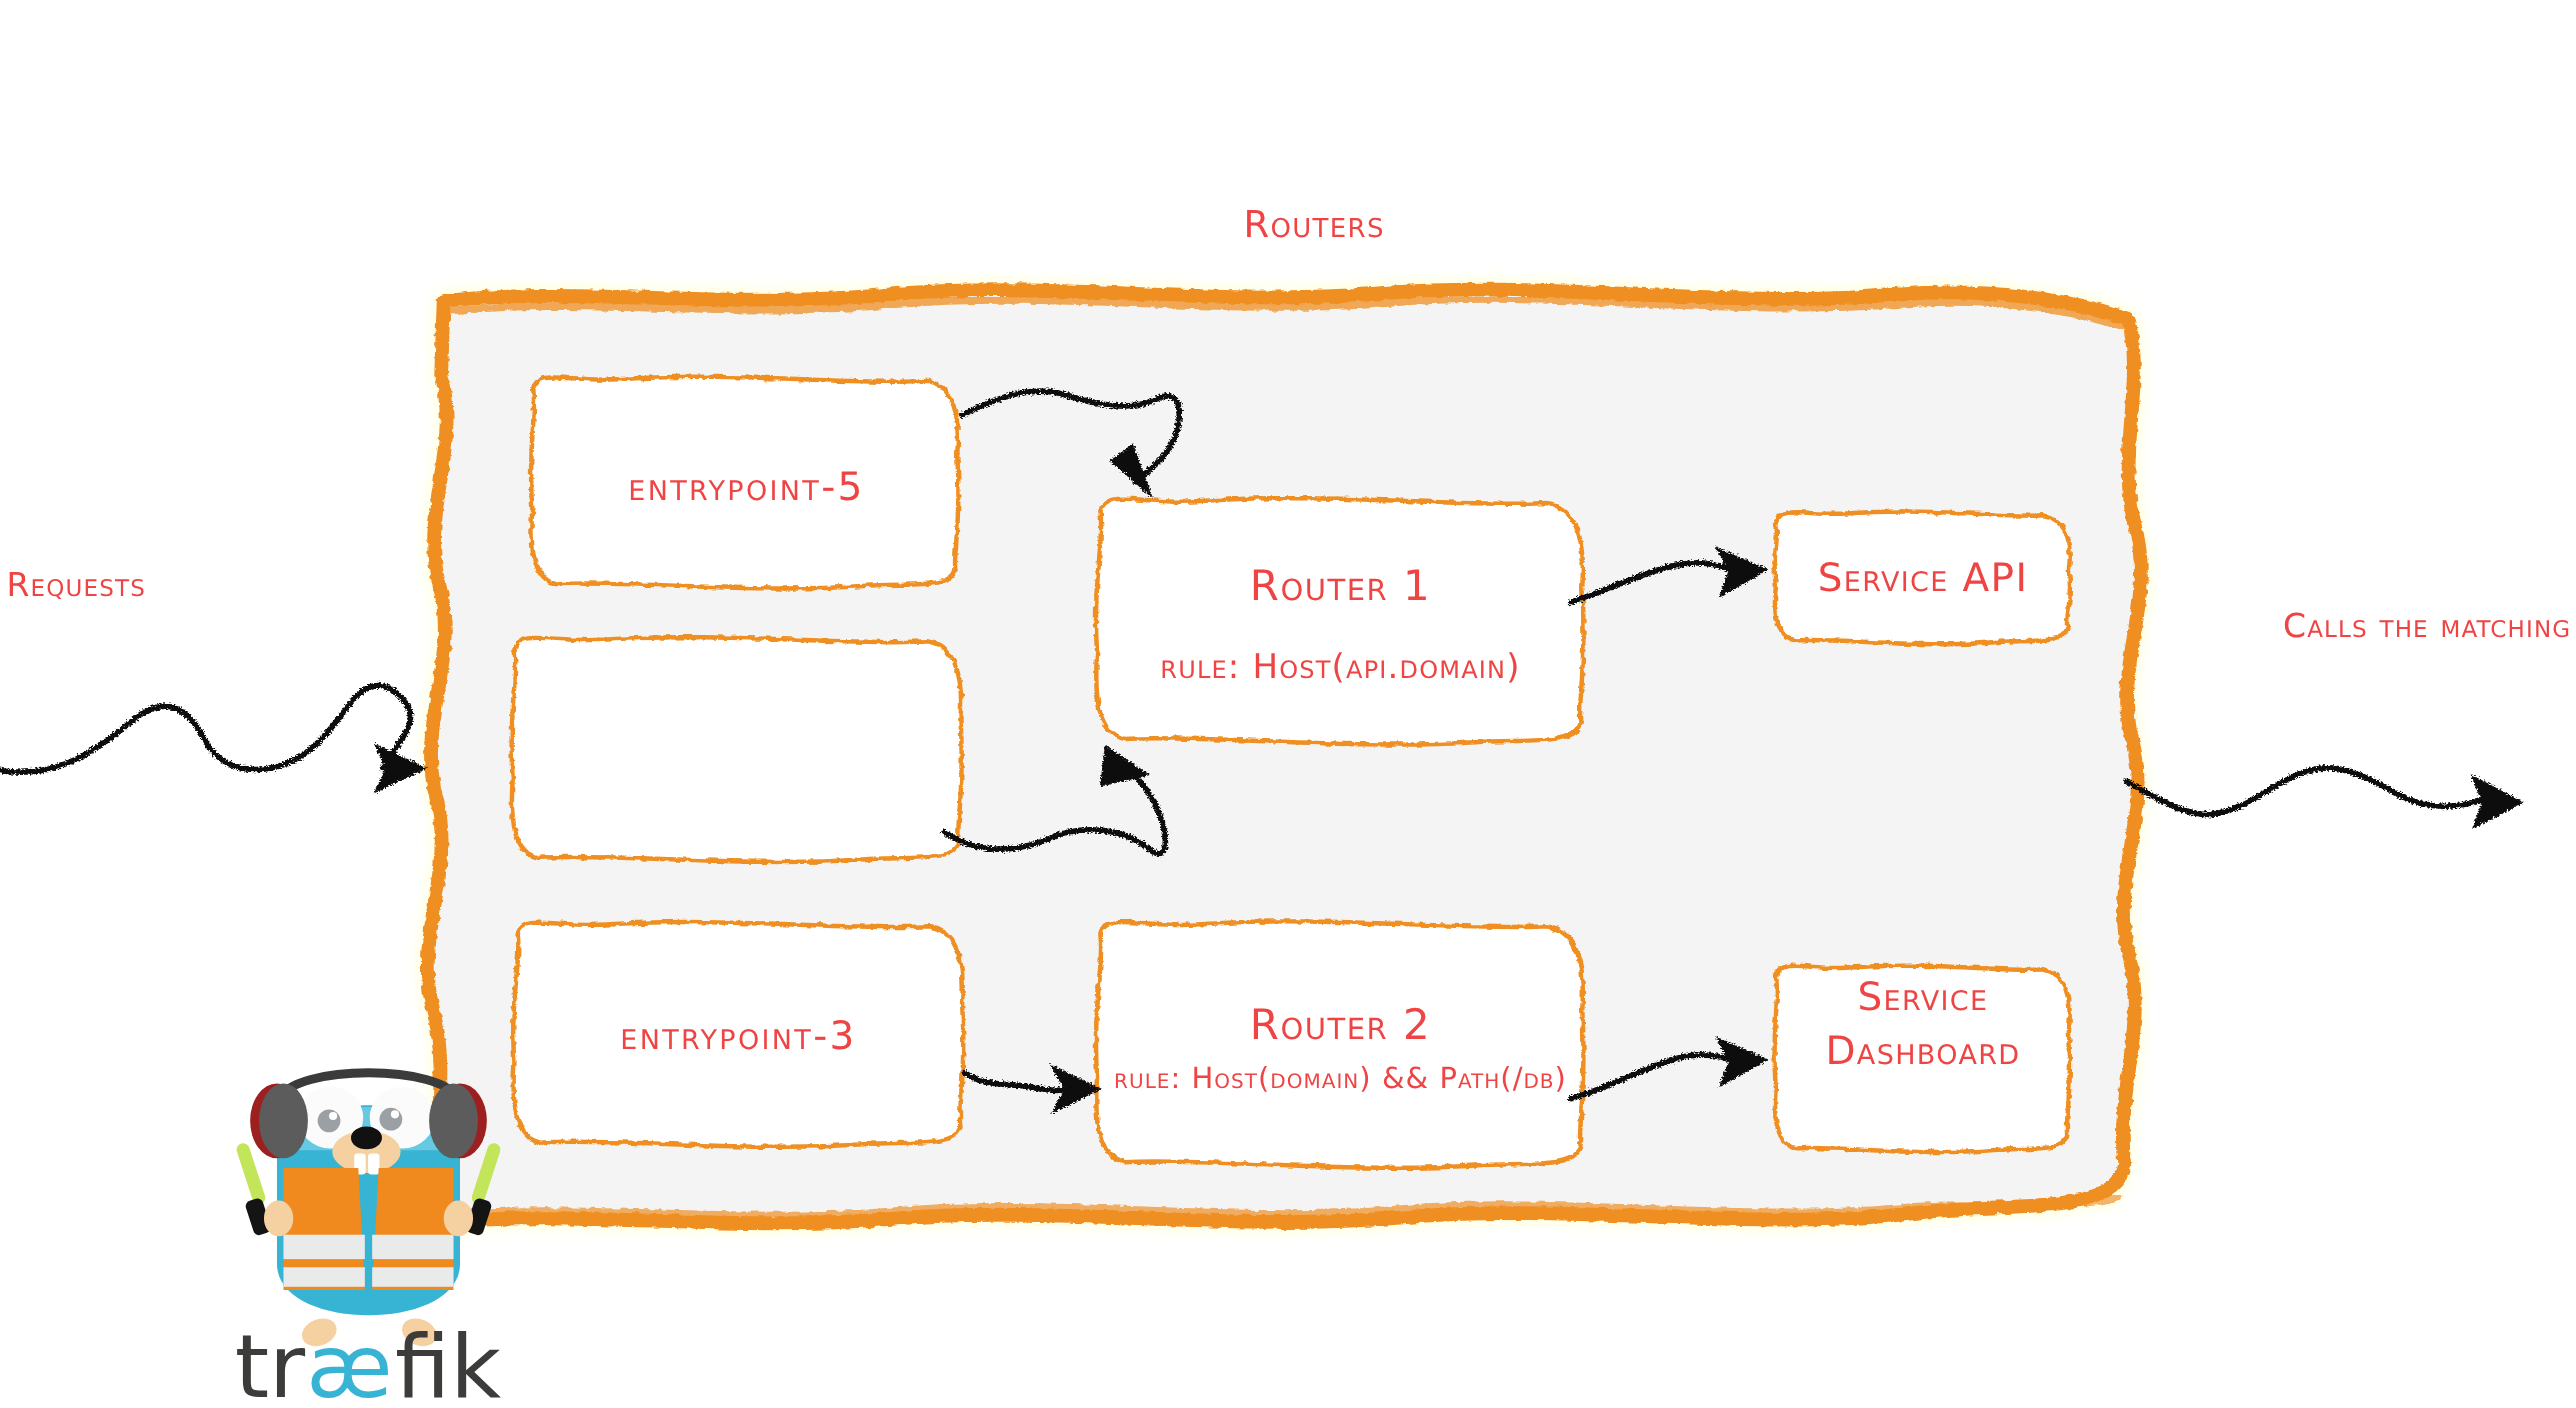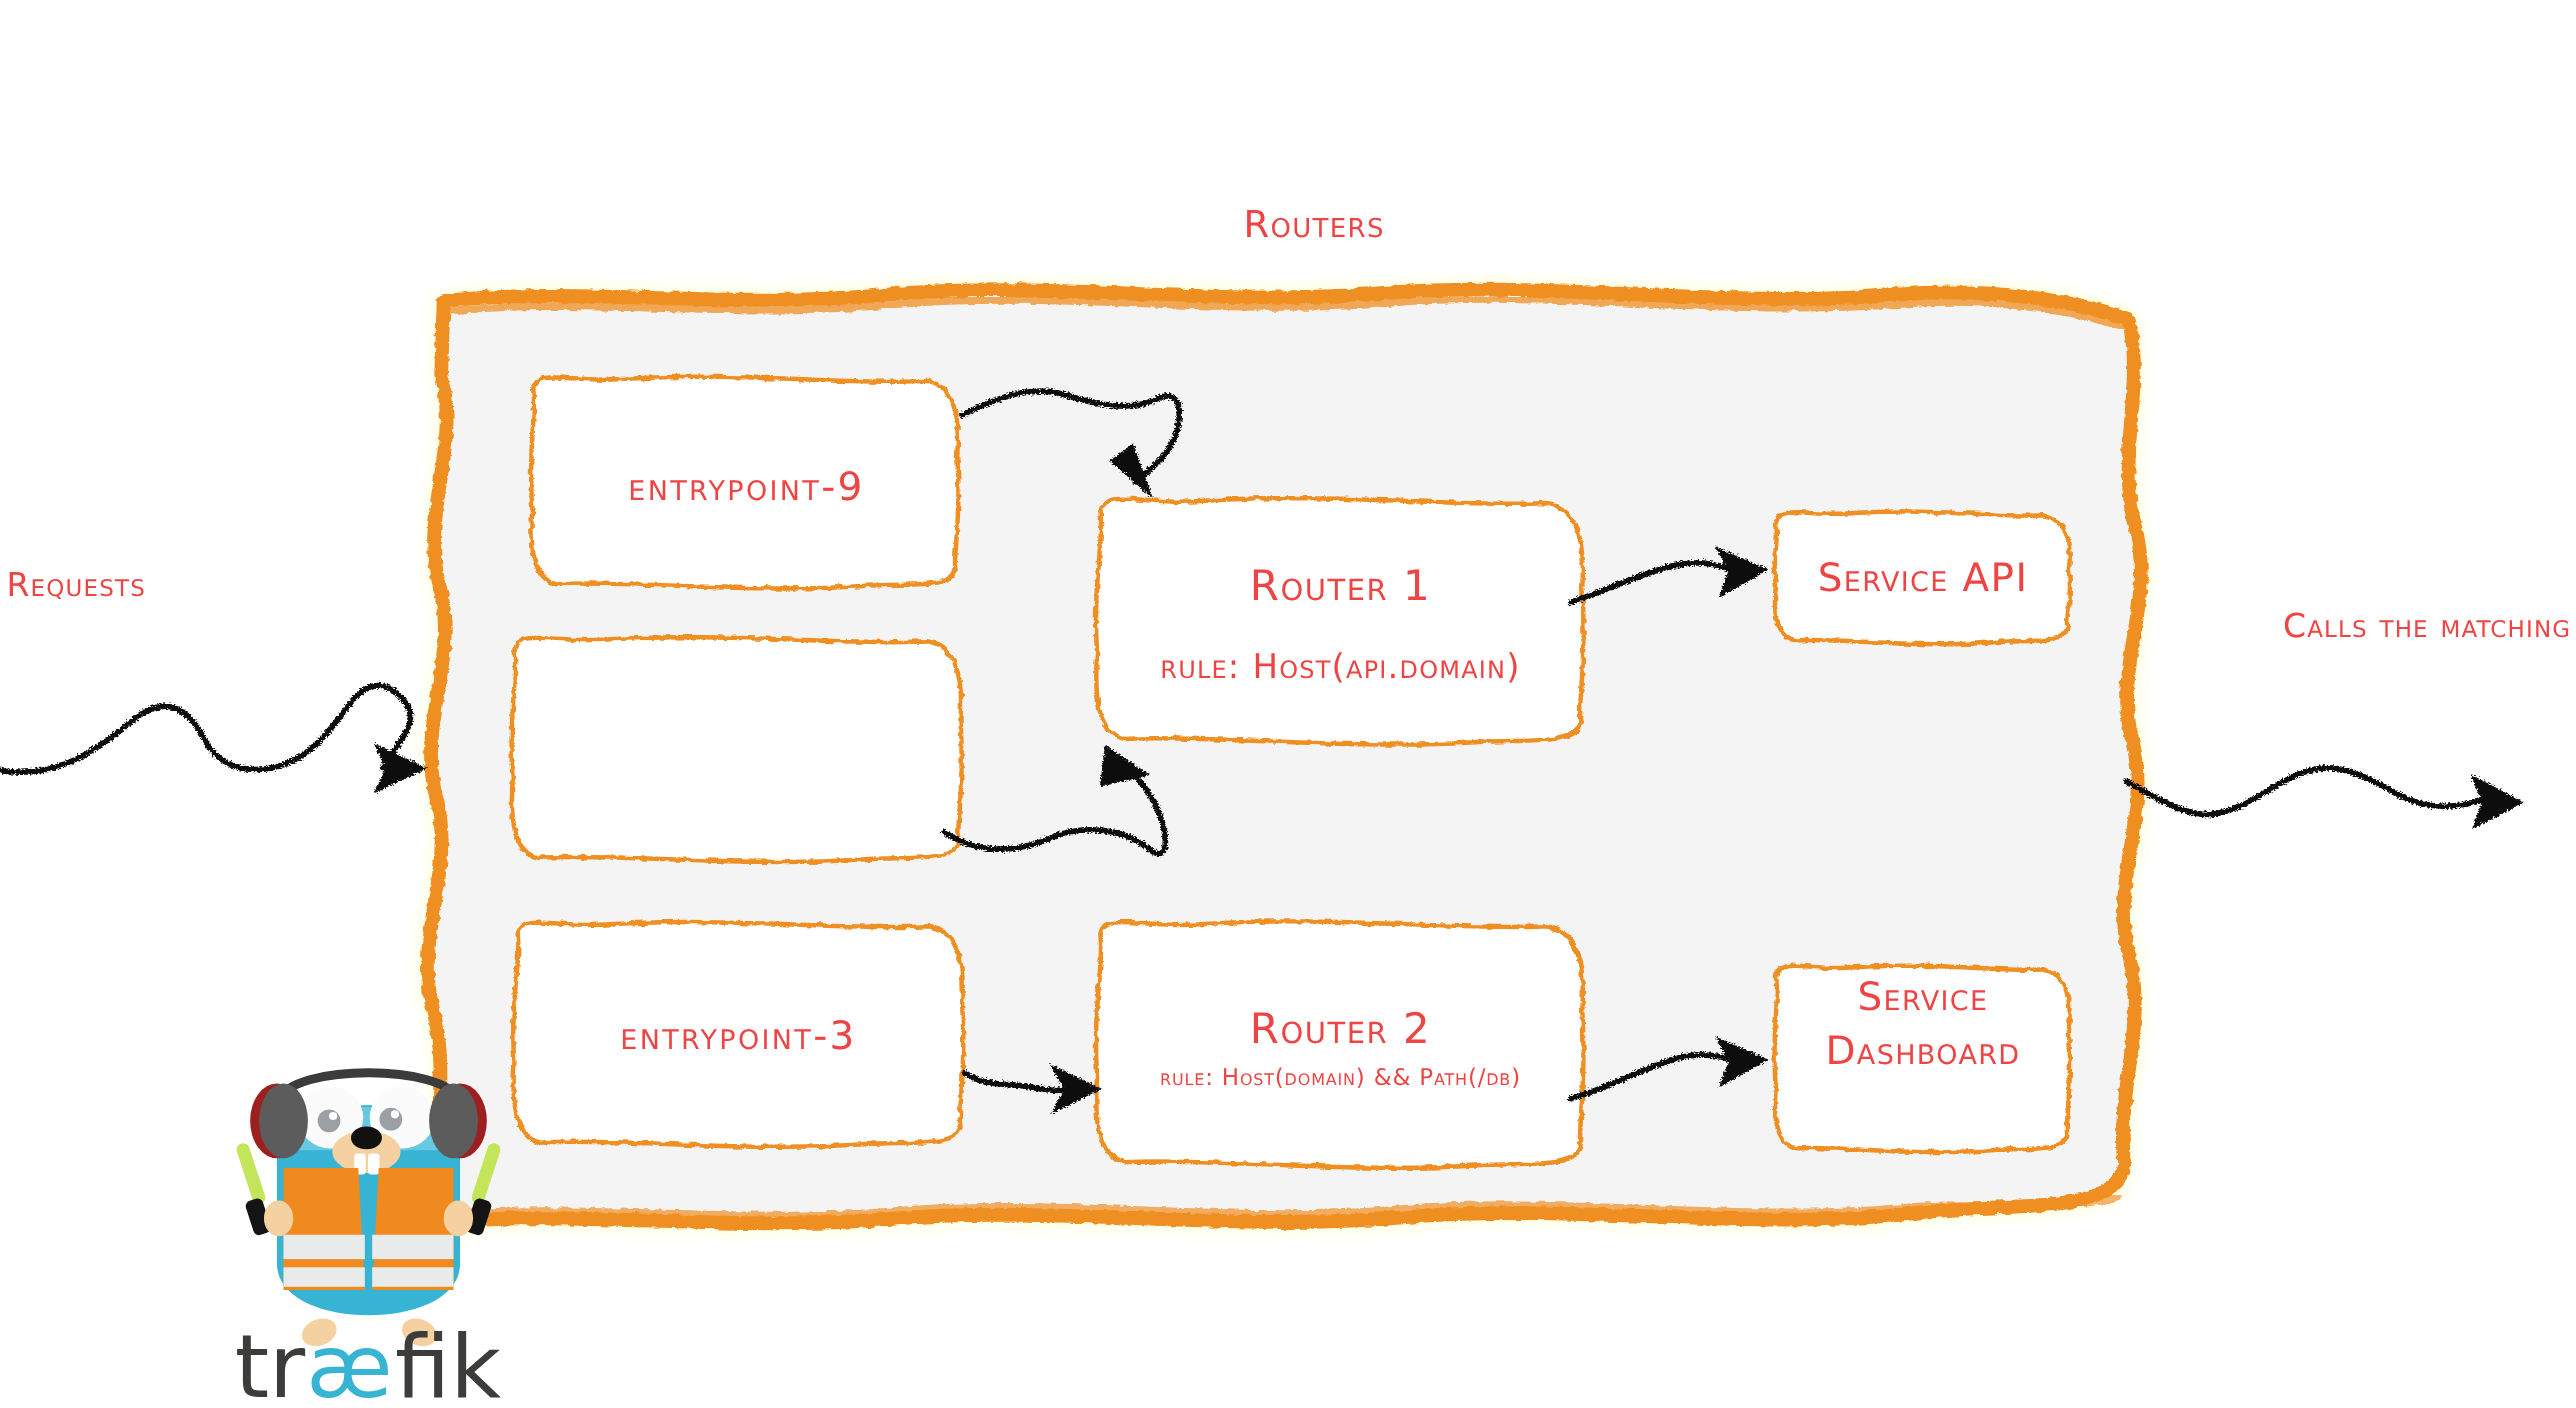--- a/index.html
+++ b/index.html
@@ -29,21 +29,21 @@
   .big-box-fill{fill:#f4f4f4;}
 
   
   .node{position:absolute;display:flex;flex-direction:column;
         align-items:center;justify-content:center;box-sizing:border-box;}
   .node .txt{position:relative;z-index:3;text-align:center;}
 
   .ep-label{font-size:39px;letter-spacing:.06em;}
   .router-title{font-size:42px;}
   .router-line{font-size:34px;}
-  .router-line.small{font-size:23px;}
+  .router-line.small{font-size:29px;}
   .svc-label{font-size:39px;line-height:1.28;}
 
   .side-label{font-size:33px;}
   #requests-label{left:6.5px;top:565px;}
   #calls-label{left:2283px;top:606px;}
 
   
   #traefik-logo{position:absolute;left:228px;top:1046px;width:281px;height:362px;z-index:9;}
   #traefik-logo svg{width:281px;height:362px;display:block;}
 </style>
@@ -222,21 +222,21 @@
         <polygon points="3036,952 3100,986 3038,1018 3050,986"></polygon>
       </g>
     </g>
   </svg>
 
   <div class="lbl hw" id="routers-title">
     <span>Routers</span>
   </div>
 
   <div class="node" style="left:533px;top:389px;width:427px;height:197px;">
-    <div class="txt hw ep-label">entrypoint-9</div>
+    <div class="txt hw ep-label">entrypoint-5</div>
   </div>
 
 
   <div class="node" style="left:514px;top:928px;width:449px;height:216px;">
     <div class="txt hw ep-label">entrypoint-3</div>
   </div>
 
   <div class="node" style="left:1097px;top:505px;width:487px;height:238px;gap:37px;">
     <div class="txt hw router-title">Router 1</div>
     <div class="txt hw router-line">rule: Host(api.domain)</div>

